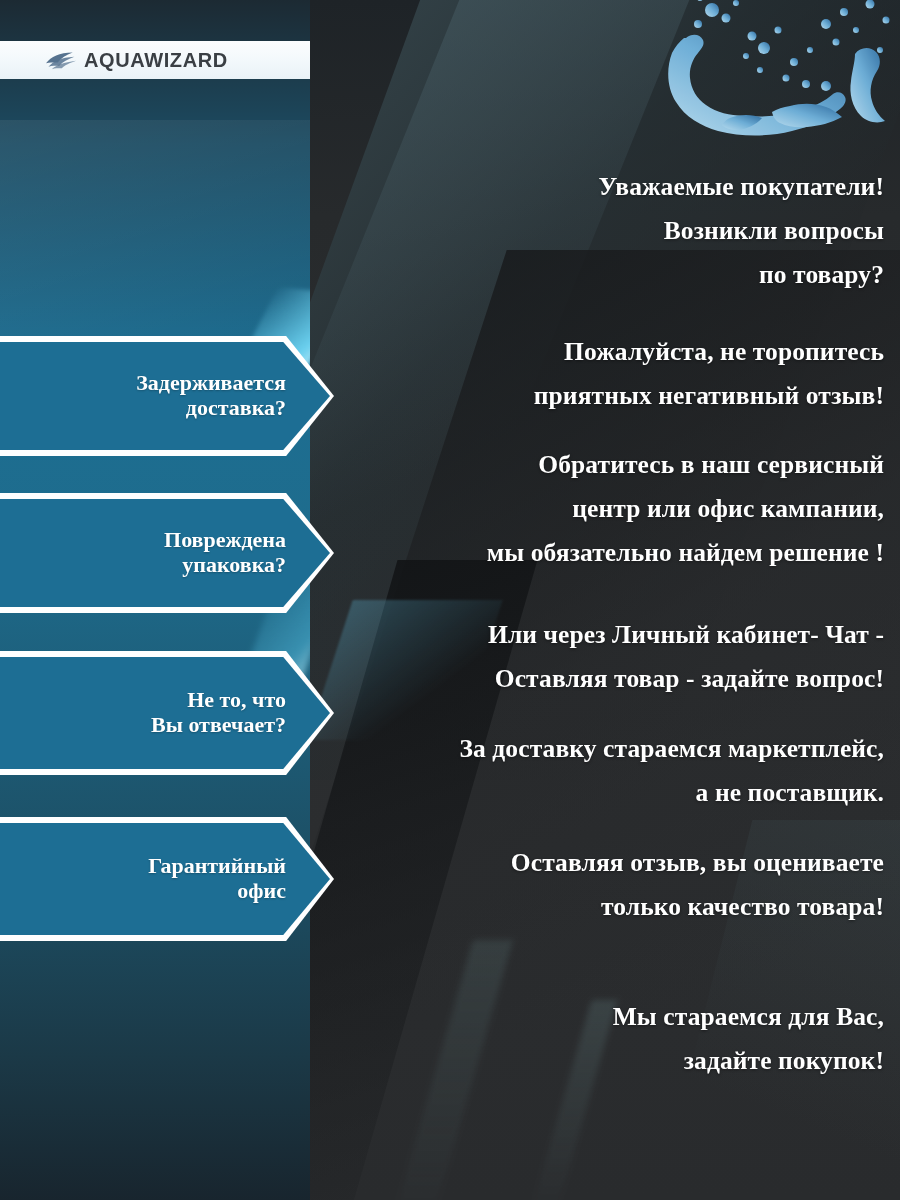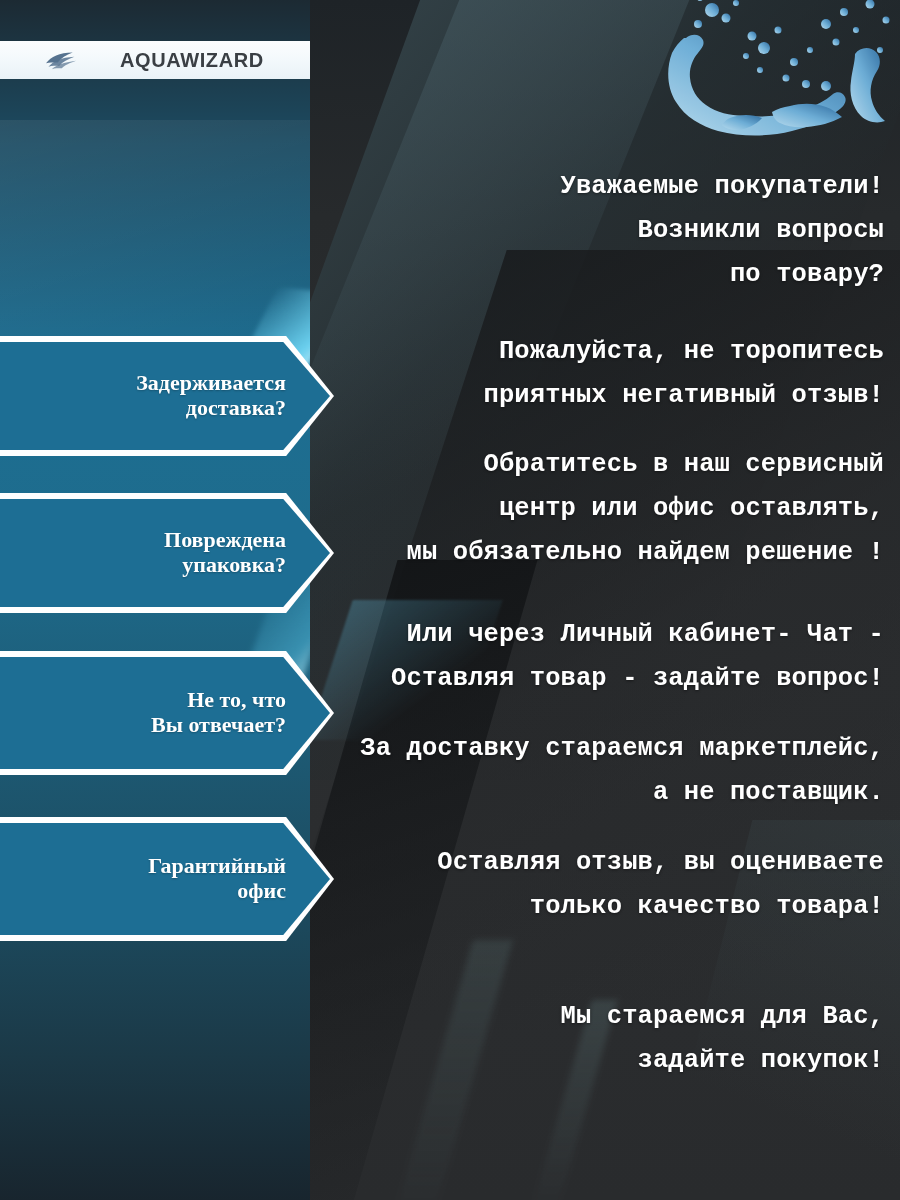--- a/index.html
+++ b/index.html
@@ -101,21 +101,21 @@
     background:linear-gradient(120deg, rgba(90,200,235,0) 0%, rgba(90,200,235,.45) 70%, rgba(200,245,255,.7) 100%);
     transform:skewX(-20deg);
     filter:blur(3px);
   }
 
   
   .logo-bar {
     position:absolute; left:0; top:41px;
     width:310px; height:38px;
     background:linear-gradient(180deg, #fbfdfe 0%, #f4f9fc 45%, #e9f2f7 100%);
-    display:flex; align-items:center;gap:36px;
+    display:flex; align-items:center;
   }
   .logo-mark { width:34px; height:20px; margin-left:44px; flex:none; }
   .logo-text {
     margin-left:6px;
     font-family:"Liberation Sans", sans-serif;
     font-weight:bold;
     font-size:20px;
     letter-spacing:.6px;
     color:#3a3f44;
   }
@@ -160,21 +160,21 @@
   
   .text-col {
     position:absolute; left:330px; top:0;
     width:554px; height:1200px;
   }
   .para {
     position:absolute; right:0;
     width:100%;
     text-align:right;
     color:#ffffff;
-    font-family:Liberation Mono, monospace;
+    font-family:Liberation Serif, serif;
     font-weight:bold;
     font-size:25.5px;
     line-height:44px;
     letter-spacing:.1px;
     white-space:pre-line;
     text-shadow:0 1px 3px rgba(0,0,0,.45);
   }
   .p1 { top:165px; }
   .p2 { top:330px; }
   .p3 { top:443px; }
@@ -276,21 +276,21 @@
 офис</div>
   </div>
 
   <div class="text-col">
     <div class="para p1">Уважаемые покупатели!
 Возникли вопросы
 по товару?</div>
     <div class="para p2">Пожалуйста, не торопитесь
 приятных негативный отзыв!</div>
     <div class="para p3">Обратитесь в наш сервисный
-центр или офис оставлять,
+центр или офис кампании,
 мы обязательно найдем решение !</div>
     <div class="para p4">Или через Личный кабинет- Чат -
 Оставляя товар - задайте вопрос!</div>
     <div class="para p5">За доставку стараемся маркетплейс,
 а не поставщик.</div>
     <div class="para p6">Оставляя отзыв, вы оцениваете
 только  качество товара!</div>
     <div class="para p7">Мы стараемся для Вас,
 задайте покупок!</div>
   </div>

